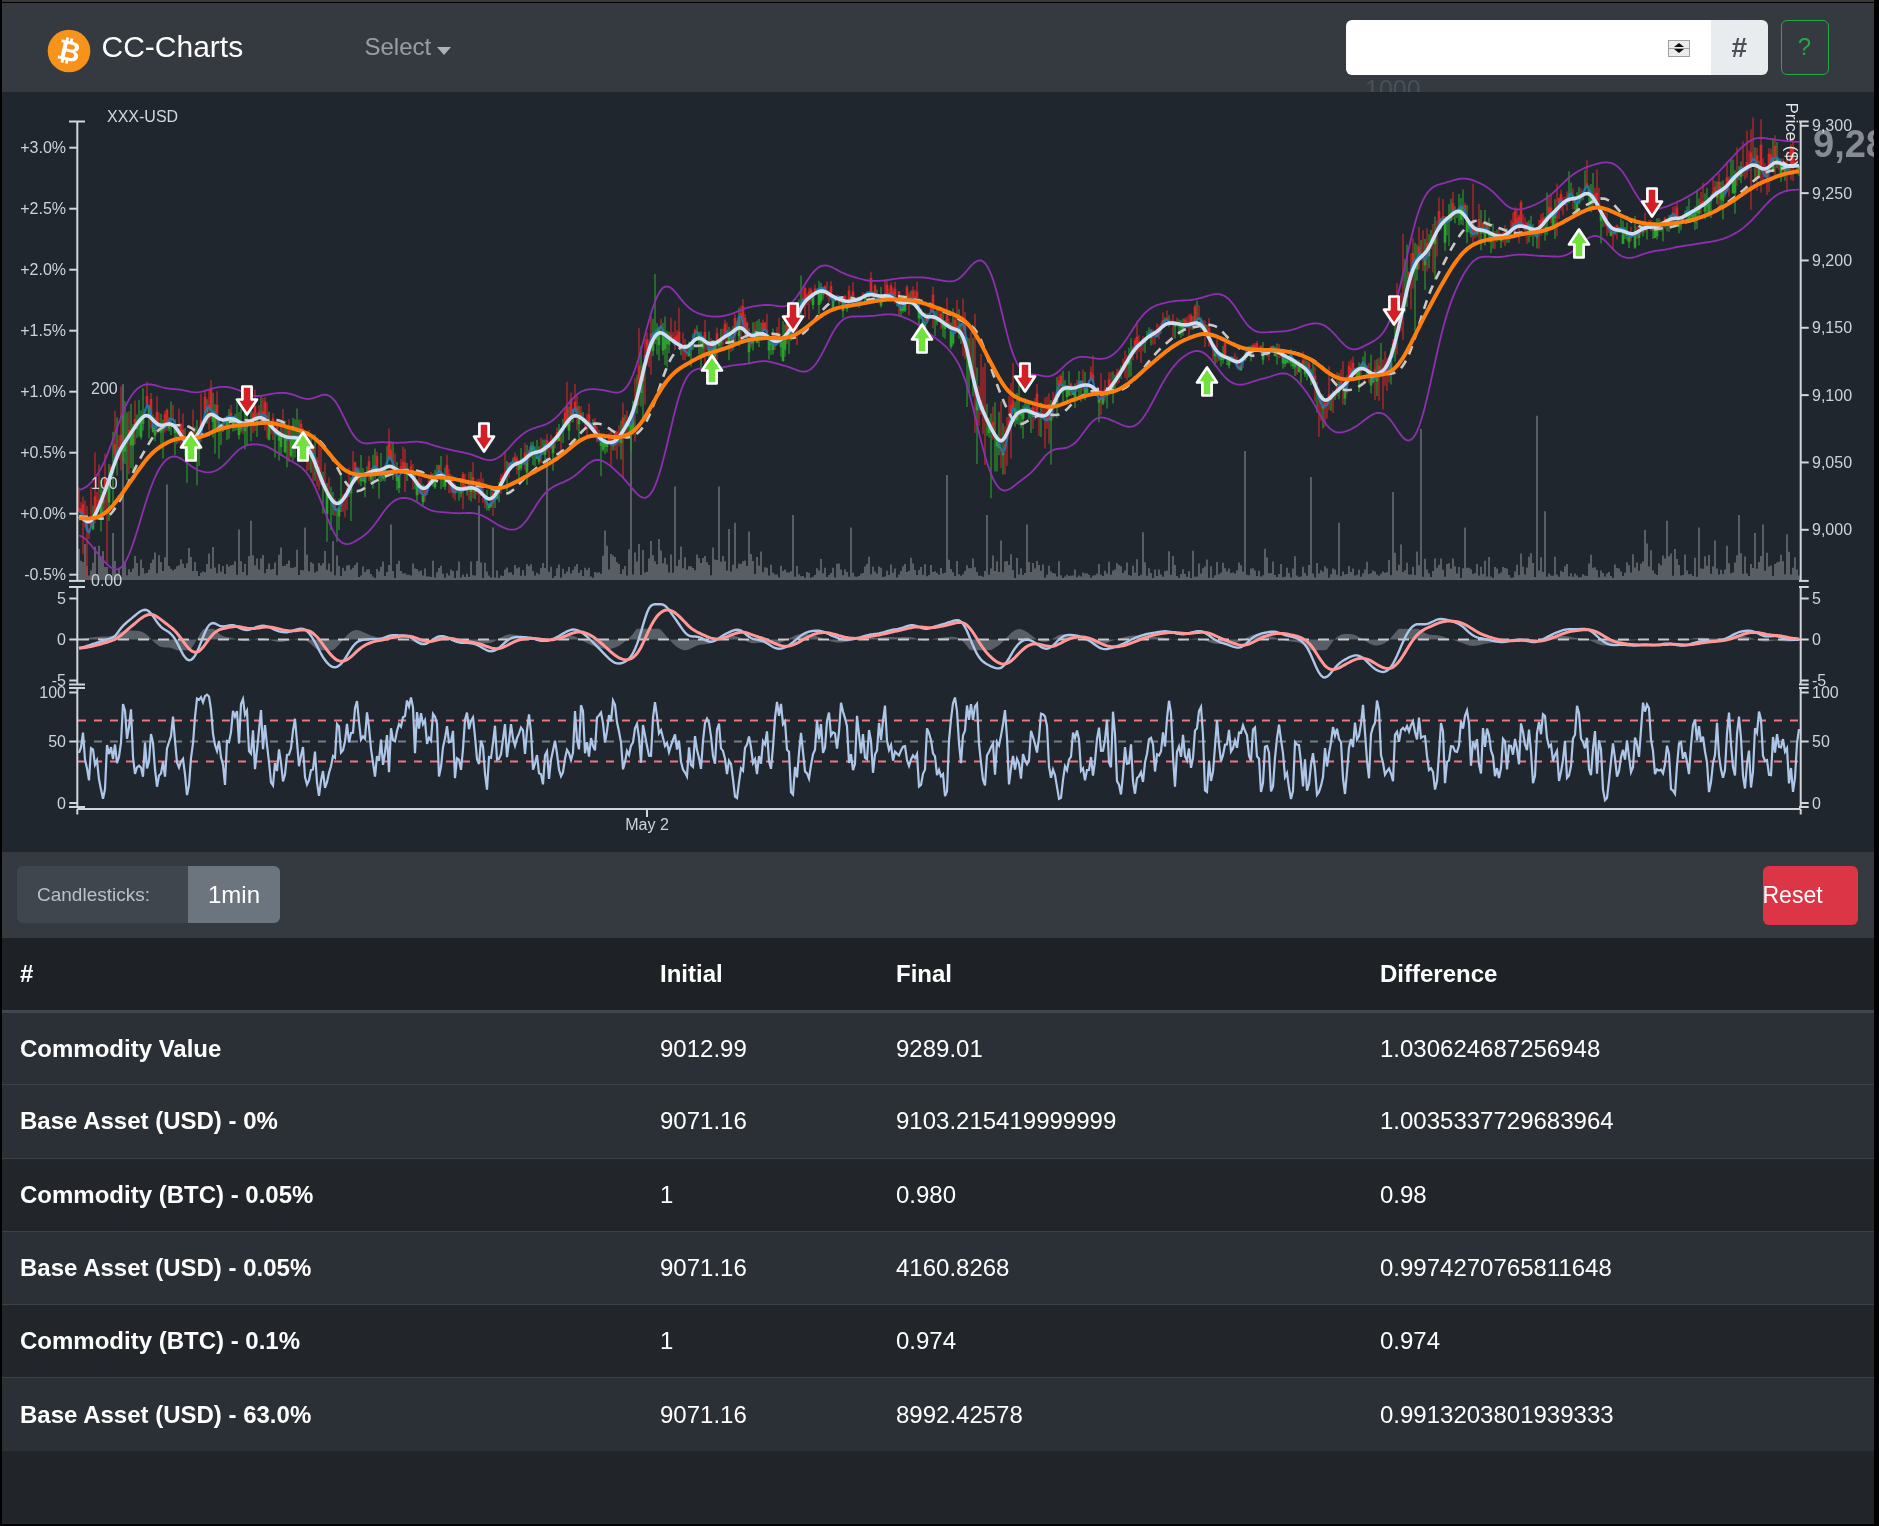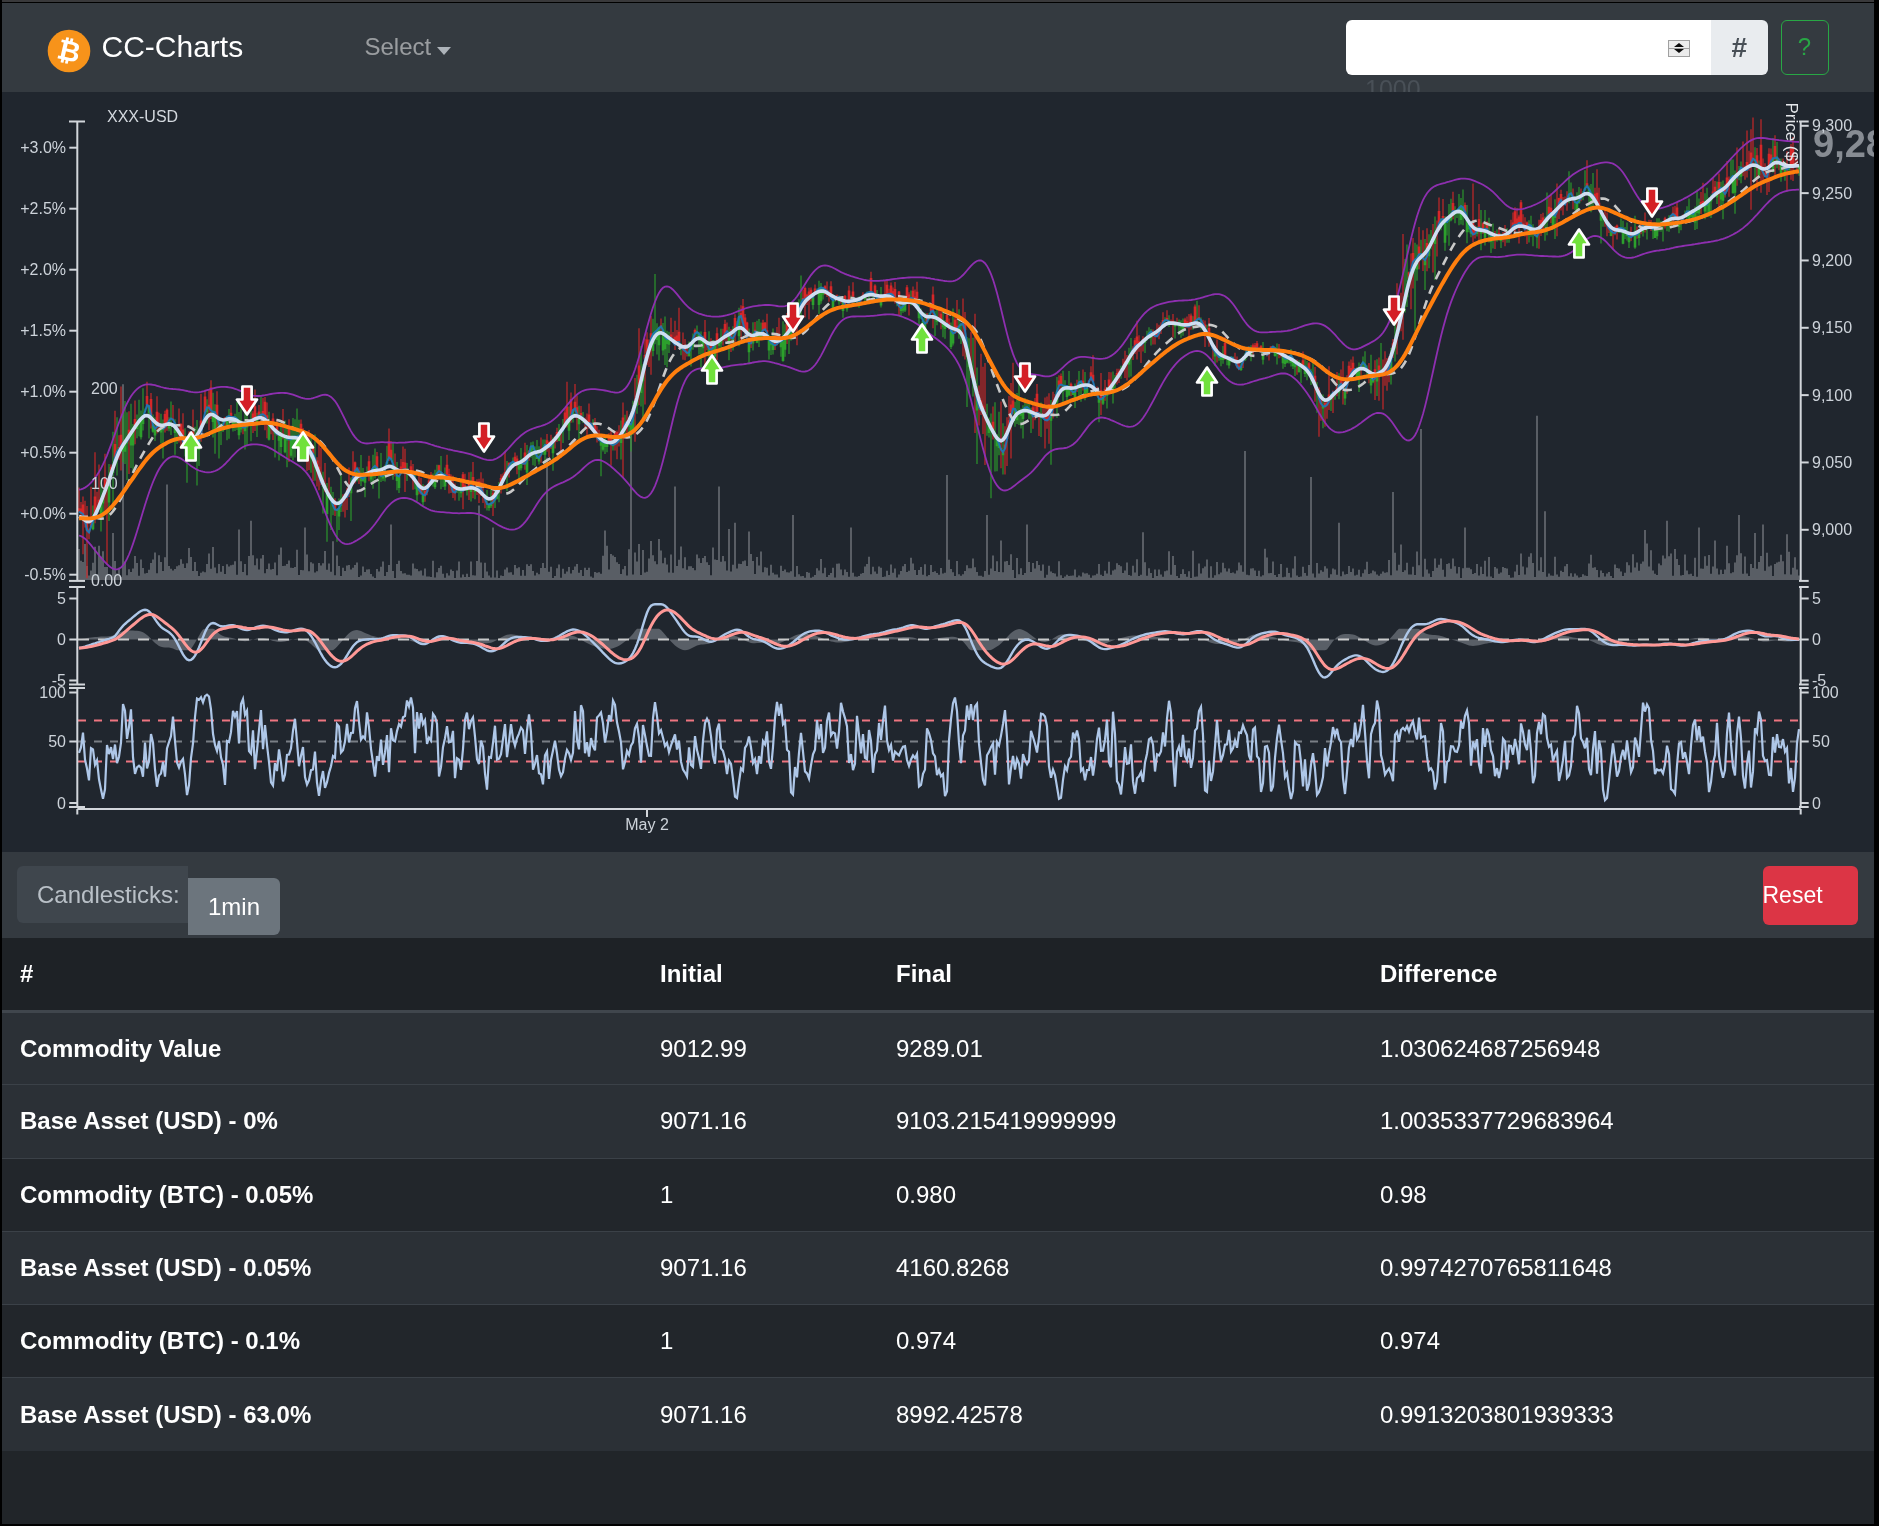--- a/index.html
+++ b/index.html
@@ -16,22 +16,22 @@
 #spin { position:absolute; right:21px; top:19.5px; width:22px; height:17px; background:#ececec; border:1px solid #a0a0a0; }
 #spin .sup, #spin .sdn { position:absolute; left:4.5px; width:0; height:0; border-left:5.5px solid transparent; border-right:5.5px solid transparent; }
 #spin .sup { top:2.5px; border-bottom:4.5px solid #0b0b0b; }
 #spin .sdn { bottom:2.5px; border-top:4.5px solid #0b0b0b; }
 #spin .mid { position:absolute; left:-1px; top:7.5px; width:22px; height:1px; background:#a0a0a0; }
 #hashbtn { position:absolute; left:1709.5px; top:17px; width:56.5px; height:55px; background:#e9ecef; border-radius:0 6px 6px 0; color:#495057; font-size:28px; font-weight:bold; text-align:center; line-height:55px; }
 #qbtn { position:absolute; left:1779px; top:17px; width:48px; height:55px; border:1.5px solid #28a745; border-radius:6px; color:#28a745; font-size:24px; text-align:center; line-height:52px; }
 #chart { position:absolute; left:0; top:91.5px; width:1879px; height:760px; }
 #toolbar { position:absolute; left:1.5px; top:851.5px; width:1872.5px; height:86px; background:#343a40; }
 #csgroup { position:absolute; left:15.5px; top:14.5px; height:57px; border-radius:6px; }
-#cslabel { position:absolute; left:0; top:0; width:171px; height:57px; background:#3f464d; border-radius:6px 0 0 6px; color:#b9c0c7; font-size:24px; line-height:57px; padding-left:20px; }
-#csbtn { position:absolute; left:171px; top:12px; width:92px; height:57px; background:#6c757d; border-radius:0 6px 6px 0; color:#fff; font-size:24px; line-height:57px; text-align:center; }
+#cslabel { position:absolute; left:0; top:0; width:171px; height:57px; background:#3f464d; border-radius:6px 0 0 6px; color:#b9c0c7; font-size:19px; line-height:57px; padding-left:20px; }
+#csbtn { position:absolute; left:171px; top:0; width:92px; height:57px; background:#6c757d; border-radius:0 6px 6px 0; color:#fff; font-size:24px; line-height:57px; text-align:center; }
 #resetbtn { position:absolute; right:16.5px; top:14.5px; width:95px; height:59px; background:#dc3545; border-radius:6px; color:#fff; font-size:23px; line-height:59px; text-align:left; }
 #tablewrap { position:absolute; left:0; top:937.5px; width:1879px; height:588.5px; background:#212529; }
 table { border-collapse:collapse; table-layout:fixed; width:1872.5px; margin-left:1.5px; color:#fff; font-size:24px; }
 th { text-align:left; font-weight:bold; height:74px; padding:0 0 0 18.5px; background:#1e2226; border-bottom:3px solid #40464d; }
 td { height:73.3px; padding:0 0 0 18.5px; vertical-align:middle; border-top:1.5px solid #3b4148; }
 td.b { font-weight:bold; }
 tr.odd td { background:#2b3036; }
 tr.even td { background:#22262b; }
 #leftedge { position:absolute; left:0; top:0; width:1.5px; height:1526px; background:#000; z-index:40; }
 #rightedge { position:absolute; right:0; top:0; width:5px; height:1526px; background:#000; z-index:40; }

